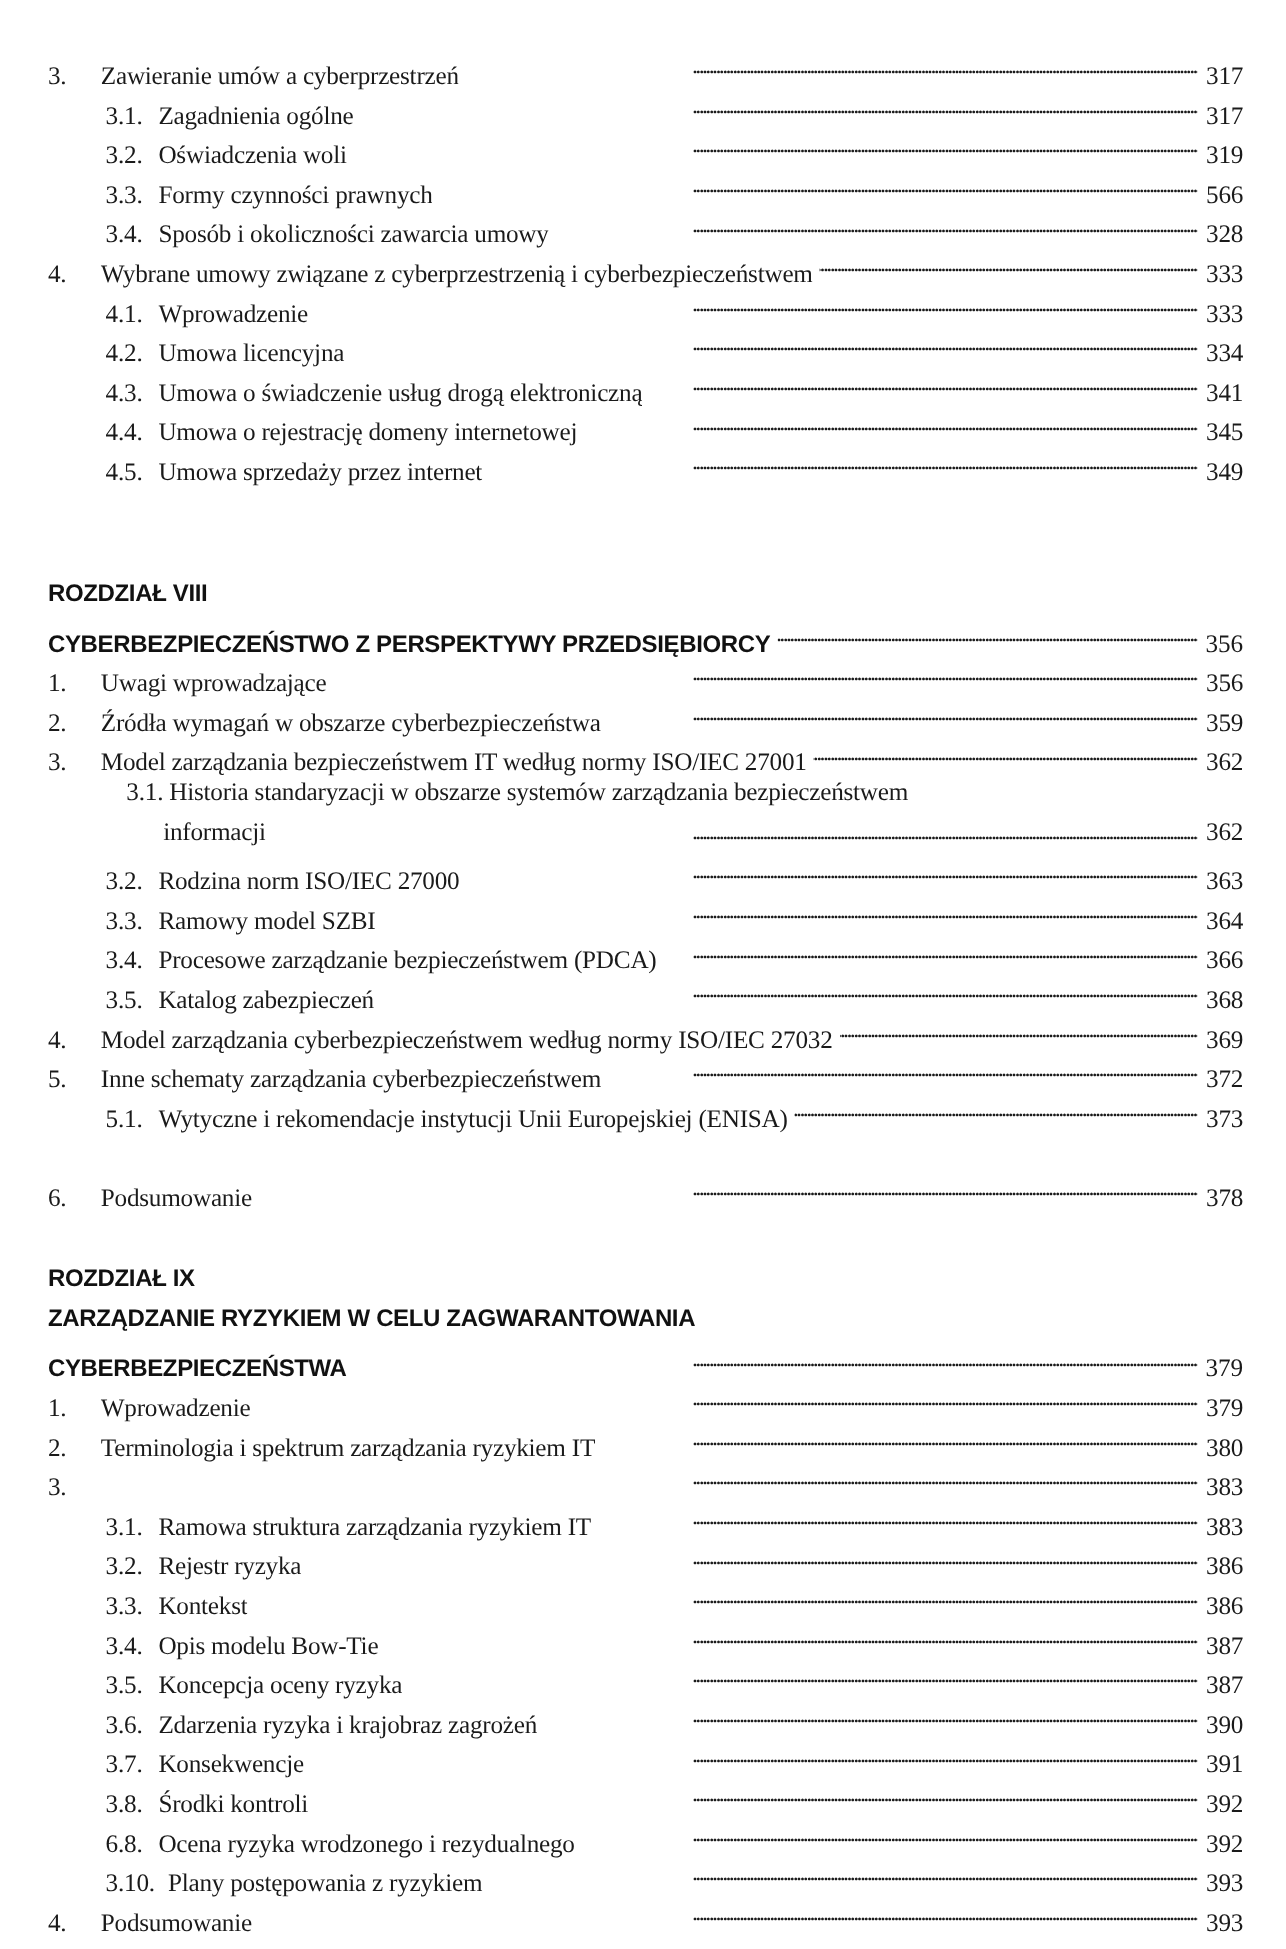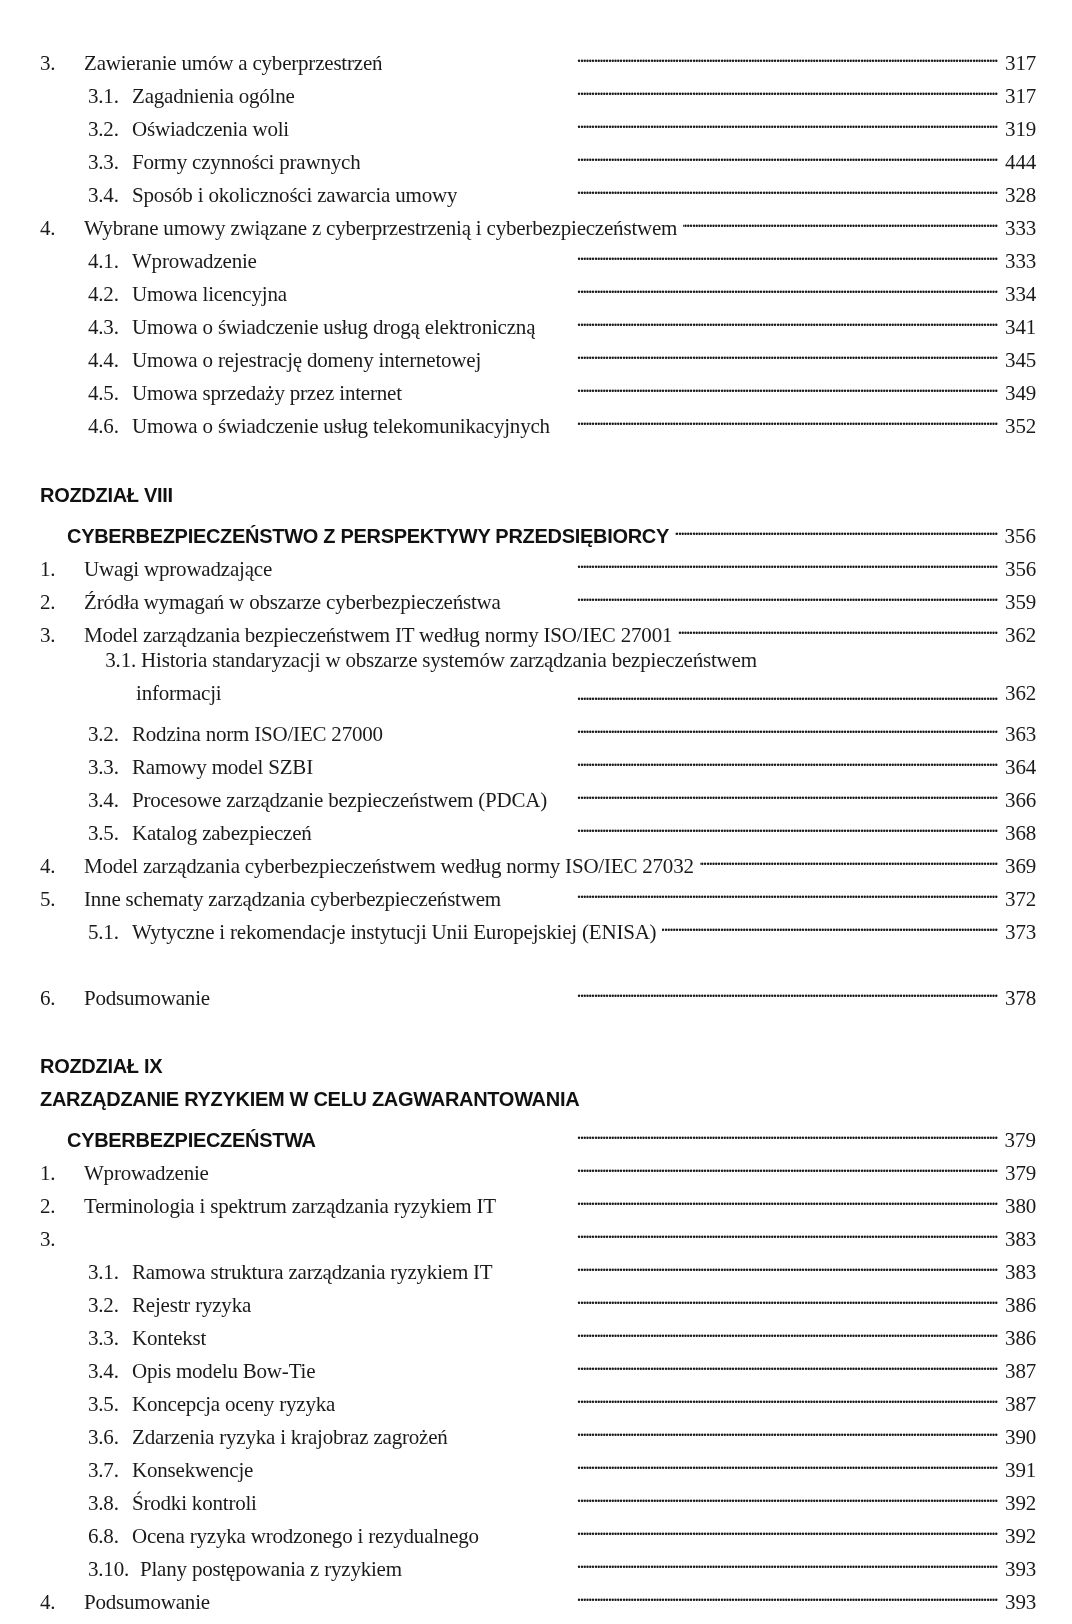--- a/index.html
+++ b/index.html
@@ -47,21 +47,21 @@
     font-weight: bold; font-size: 20px; line-height: 30px; height: 30px;
     white-space: nowrap; letter-spacing: -0.3px; color: #111;
   }
   .chaprow {
     position: absolute; left: 40px; width: 996px; height: 30px;
     display: flex; align-items: baseline; white-space: nowrap;
     line-height: 30px;
   }
   .chaprow .title {
     font-family: "Liberation Sans", "DejaVu Sans", sans-serif;
-    font-weight: bold; font-size: 20px; letter-spacing: -0.3px; color: #111; margin-left: 27px;
+    font-weight: bold; font-size: 20px; letter-spacing: -0.3px; color: #111;
   }
   .chaprow .page-no { font-size: 21px; }
   .chaprow .leader::after { font-size: 20px; }
 </style>
 </head>
 <body>
 
 <div class="page">
 
   <div class="row top" style="top:40px">
@@ -79,21 +79,21 @@
   <div class="row sub" style="top:106px">
     <span class="num">3.2.</span>
     <span class="title">Oświadczenia woli</span>
     <span class="leader"></span>
     <span class="page-no">319</span>
   </div>
   <div class="row sub" style="top:139px">
     <span class="num">3.3.</span>
     <span class="title">Formy czynności prawnych</span>
     <span class="leader"></span>
-    <span class="page-no">444</span>
+    <span class="page-no">566</span>
   </div>
   <div class="row sub" style="top:172px">
     <span class="num">3.4.</span>
     <span class="title">Sposób i okoliczności zawarcia umowy</span>
     <span class="leader"></span>
     <span class="page-no">328</span>
   </div>
   <div class="row top" style="top:205px">
     <span class="num">4.</span>
     <span class="title">Wybrane umowy związane z cyberprzestrzenią i cyberbezpieczeństwem</span>
@@ -122,26 +122,20 @@
     <span class="num">4.4.</span>
     <span class="title">Umowa o rejestrację domeny internetowej</span>
     <span class="leader"></span>
     <span class="page-no">345</span>
   </div>
   <div class="row sub" style="top:370px">
     <span class="num">4.5.</span>
     <span class="title">Umowa sprzedaży przez internet</span>
     <span class="leader"></span>
     <span class="page-no">349</span>
-  </div>
-  <div class="row sub" style="top:403px">
-    <span class="num">4.6.</span>
-    <span class="title">Umowa o świadczenie usług telekomunikacyjnych</span>
-    <span class="leader"></span>
-    <span class="page-no">352</span>
   </div>
 
   <div class="chap" style="top:480px">ROZDZIAŁ VIII</div>
   <div class="chaprow" style="top:513px">
     <span class="title">CYBERBEZPIECZEŃSTWO Z PERSPEKTYWY PRZEDSIĘBIORCY</span>
     <span class="leader"></span>
     <span class="page-no">356</span>
   </div>
   <div class="row top" style="top:546px">
     <span class="num">1.</span>

